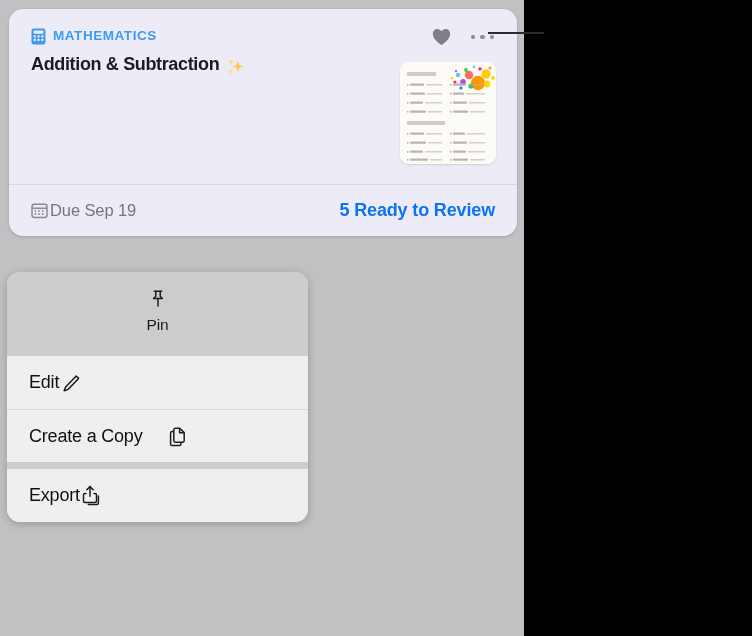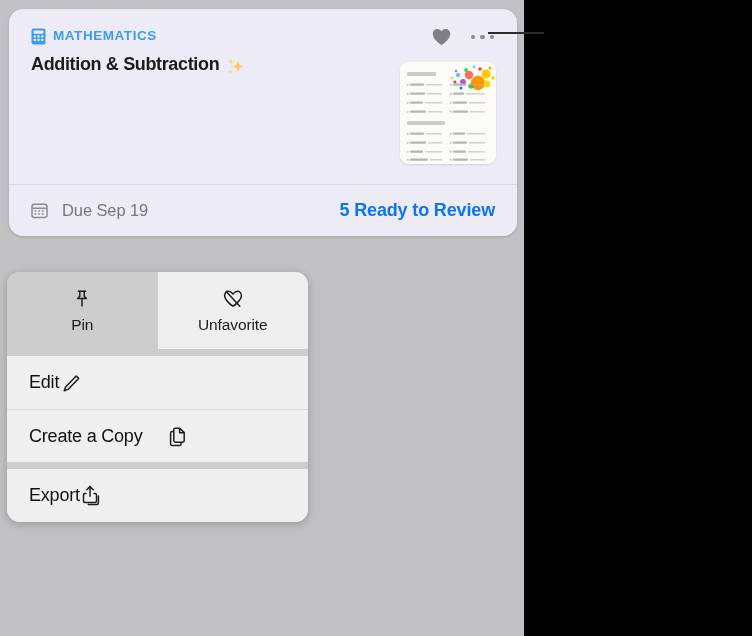--- a/index.html
+++ b/index.html
@@ -143,21 +143,21 @@
     left: 0; bottom: 0;
     width: 100%;
     height: 52px;
     border-top: 1px solid #d8d6e4;
     display: flex;
     align-items: center;
     justify-content: space-between;
     padding: 0 22px;
   }
 
-  .due-group { display: flex; align-items: center; gap: 14px; }
+  .due-group { display: flex; align-items: center; gap: 2px; }
   .cal-icon { width: 17px; height: 17px; display: block; }
   .due-text {
     font-size: 16.5px;
     color: #76767c;
     letter-spacing: -0.1px;
   }
   .review-link {
     font-size: 18px;
     font-weight: bold;
     color: #0a74f2;
@@ -400,27 +400,20 @@
         <svg class="menu-top-icon" viewBox="0 0 22 22">
           <g fill="none" stroke="#1c1c1e" stroke-width="1.5" stroke-linecap="round" stroke-linejoin="round">
             <path d="M7.4 3.2 h7.2"></path>
             <path d="M8.8 3.2 v5.1 l-2.2 2.2 h8.8 l-2.2 -2.2 v-5.1"></path>
             <path d="M11 10.5 v7.6"></path>
           </g>
         </svg>
         <span class="menu-top-label">Pin</span>
       </div>
 
-      <div class="menu-top-item plain">
-        <svg class="menu-top-icon" viewBox="0 0 22 22">
-          <path d="M11 18.2 C 11 18.2 2.6 12.8 2.6 7.6 C 2.6 5.0 4.4 3.3 6.5 3.3 C 8.1 3.3 9.4 4.1 11 5.9 C 12.6 4.1 13.9 3.3 15.5 3.3 C 17.6 3.3 19.4 5.0 19.4 7.6 C 19.4 12.8 11 18.2 11 18.2 Z" fill="none" stroke="#1c1c1e" stroke-width="1.5" stroke-linejoin="round"></path>
-          <line x1="4.2" y1="3.4" x2="17.8" y2="18.2" stroke="#1c1c1e" stroke-width="1.5" stroke-linecap="round"></line>
-        </svg>
-        <span class="menu-top-label">Unfavorite</span>
-      </div>
     </div>
 
     <div class="menu-gap"></div>
 
     <div class="menu-group">
 
       <div class="menu-row">
         <span class="menu-row-label">Edit</span>
         <svg class="menu-row-icon" viewBox="0 0 22 24">
           <path d="M17.2 5.0 L6.6 16.0 L5.2 19.8 L9.0 18.4 L19.6 7.4 Z" fill="none" stroke="#1c1c1e" stroke-width="1.5" stroke-linejoin="round"></path>

